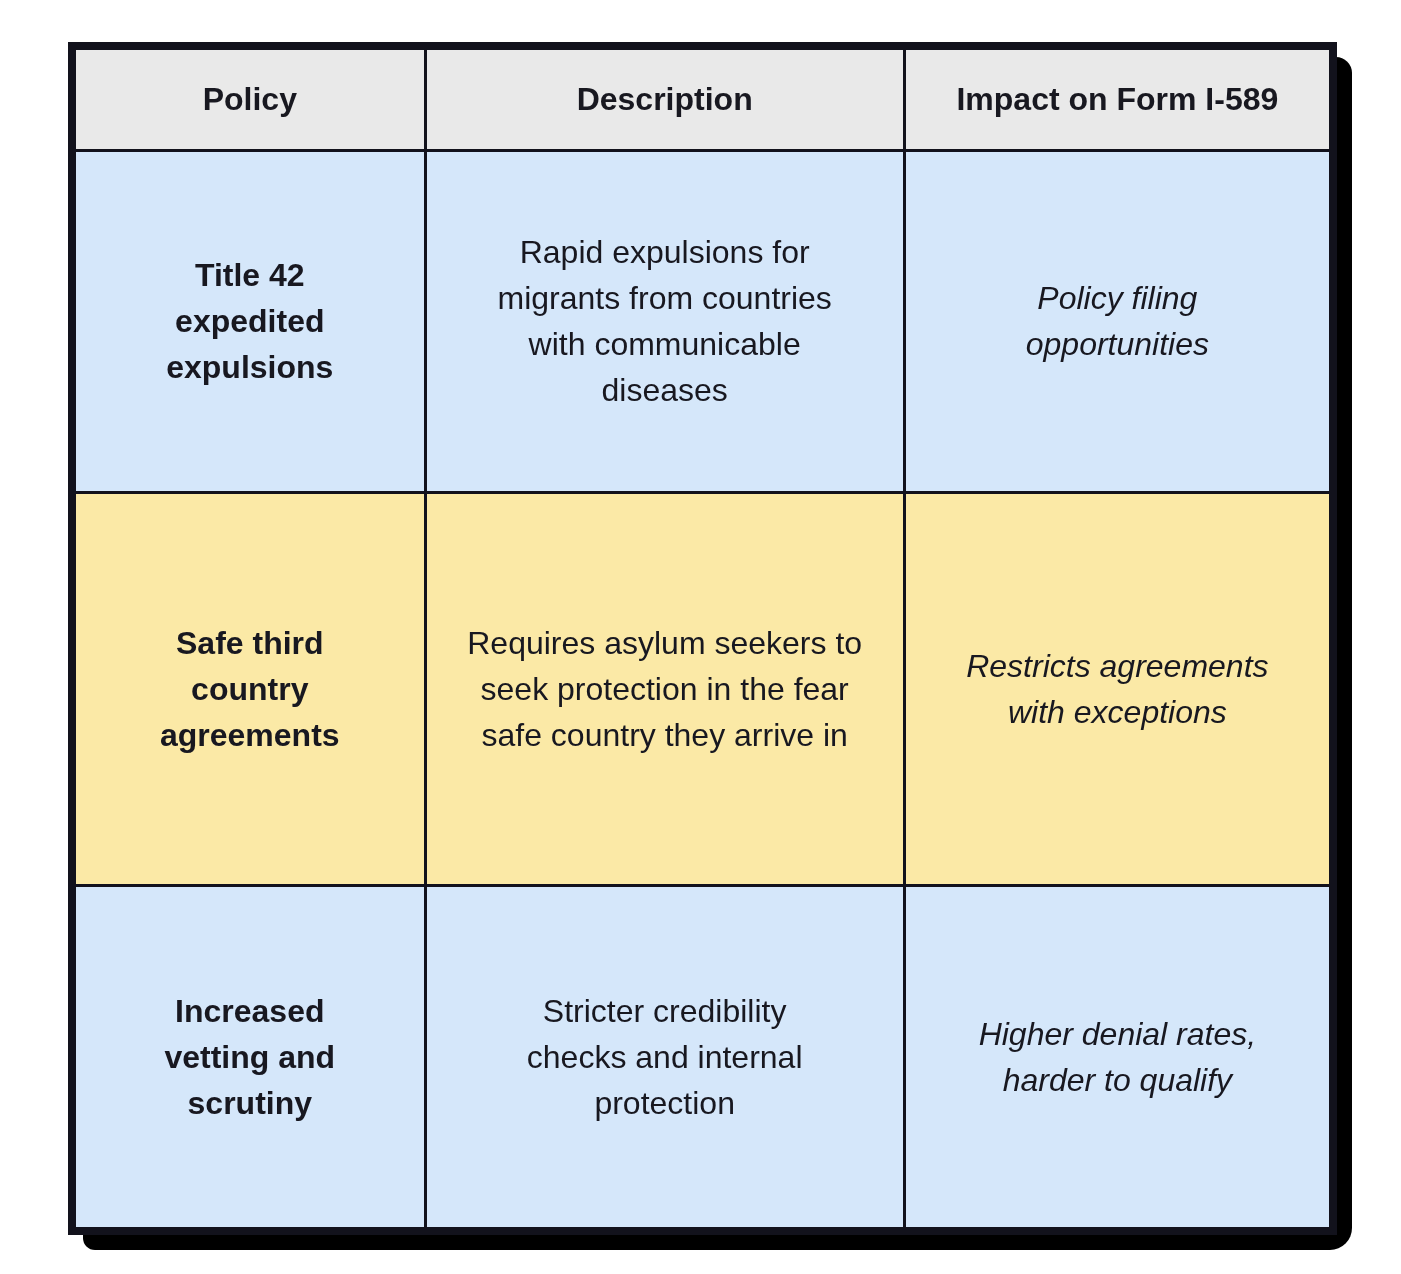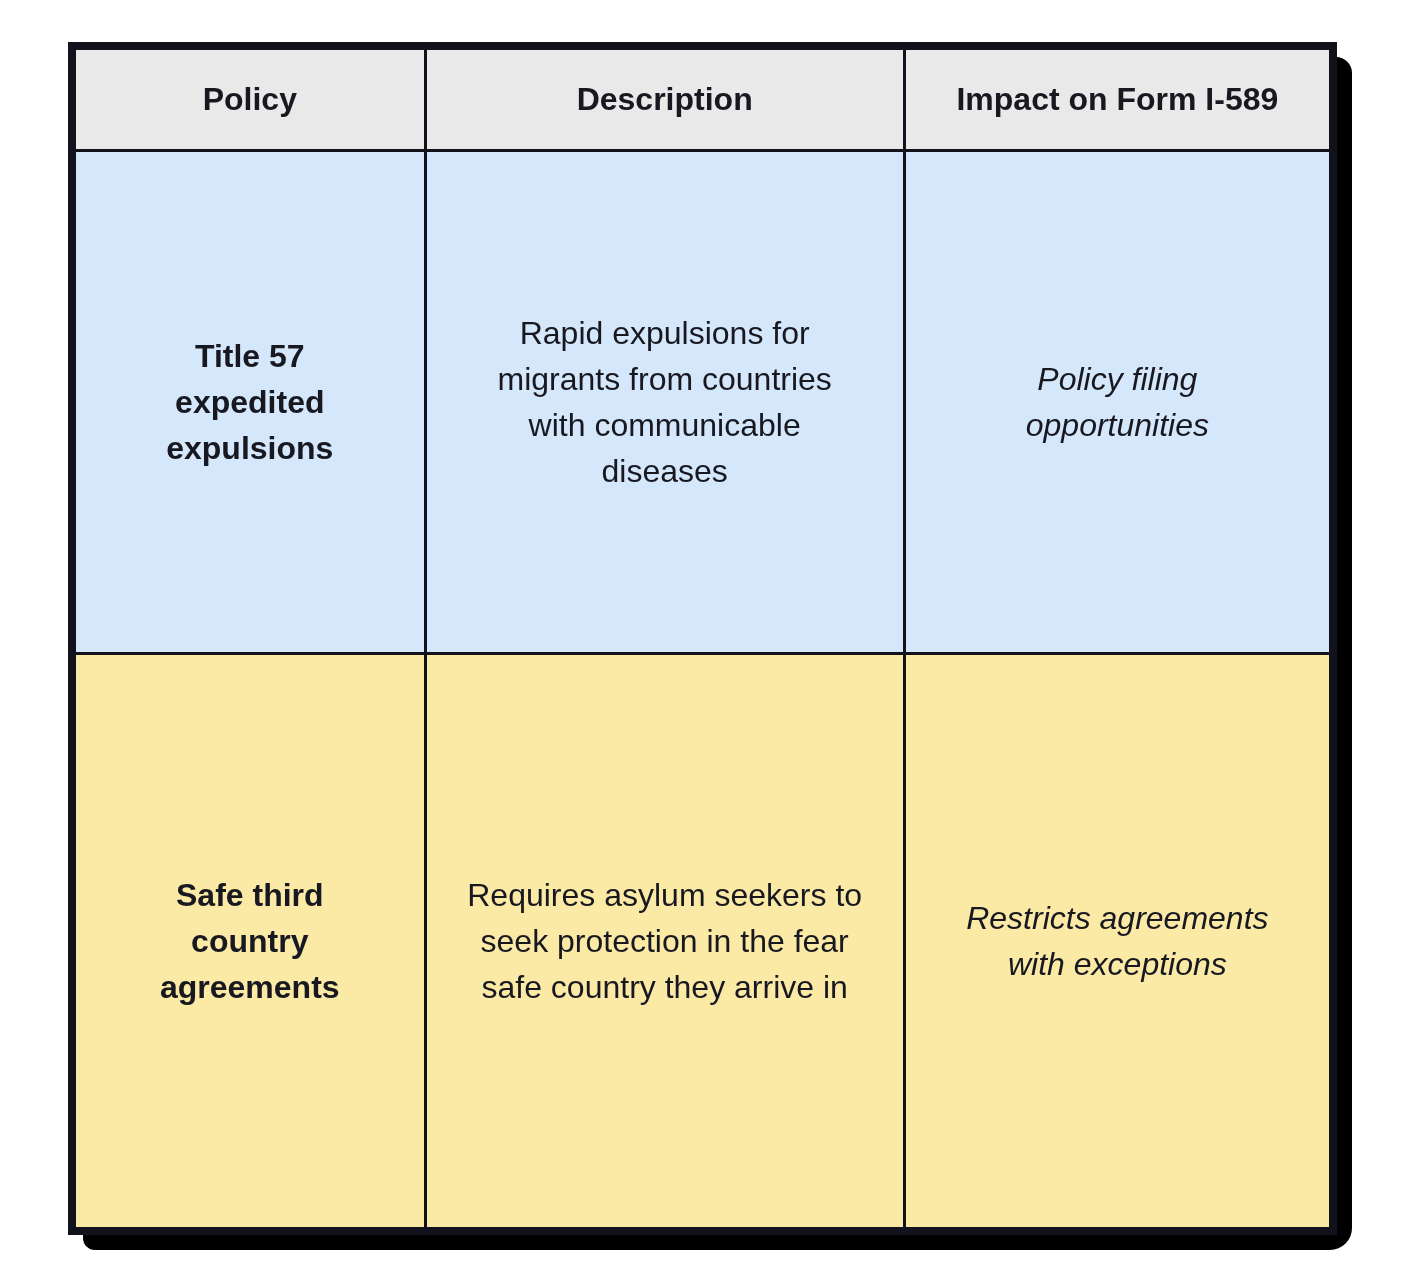--- a/index.html
+++ b/index.html
@@ -92,36 +92,46 @@
       </colgroup>
       <thead>
         <tr>
           <th>Policy</th>
           <th>Description</th>
           <th>Impact on Form I-589</th>
         </tr>
       </thead>
       <tbody>
         <tr>
-          <td class="policy-cell">Title 57
+          <td class="policy-cell">Title 42
 expedited
 expulsions</td>
           <td class="desc-cell">Rapid expulsions for
 migrants from countries
 with communicable
 diseases</td>
           <td class="impact-cell">Policy filing
 opportunities</td>
         </tr>
         <tr>
           <td class="policy-cell">Safe third
 country
 agreements</td>
           <td class="desc-cell">Requires asylum seekers to
 seek protection in the fear
 safe country they arrive in</td>
           <td class="impact-cell">Restricts agreements
 with exceptions</td>
         </tr>
+        <tr>
+          <td class="policy-cell">Increased
+vetting and
+scrutiny</td>
+          <td class="desc-cell">Stricter credibility
+checks and internal
+protection</td>
+          <td class="impact-cell">Higher denial rates,
+harder to qualify</td>
+        </tr>
       </tbody>
     </table>
   </div>
 </div>
 
 </body></html>

